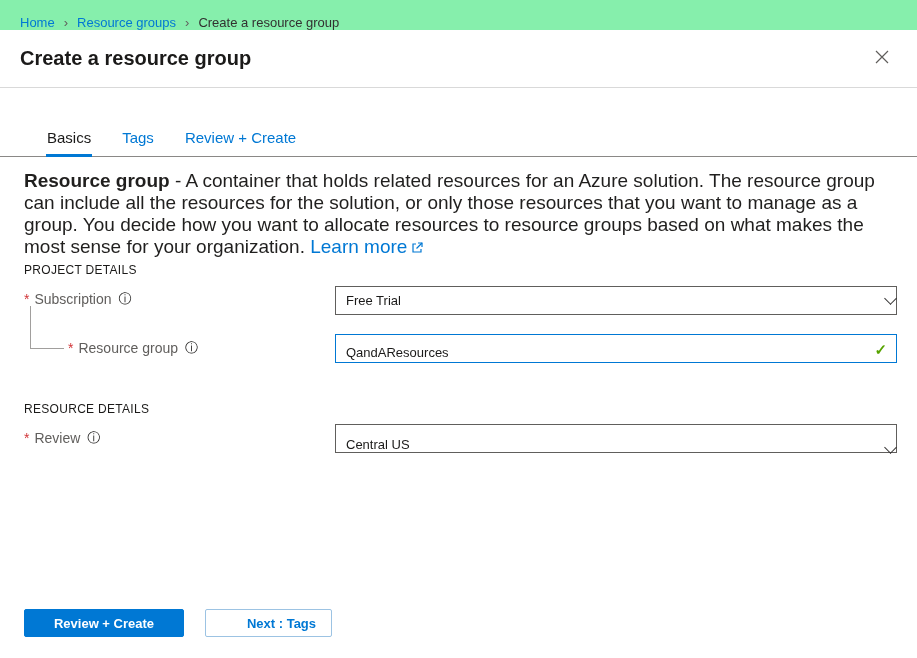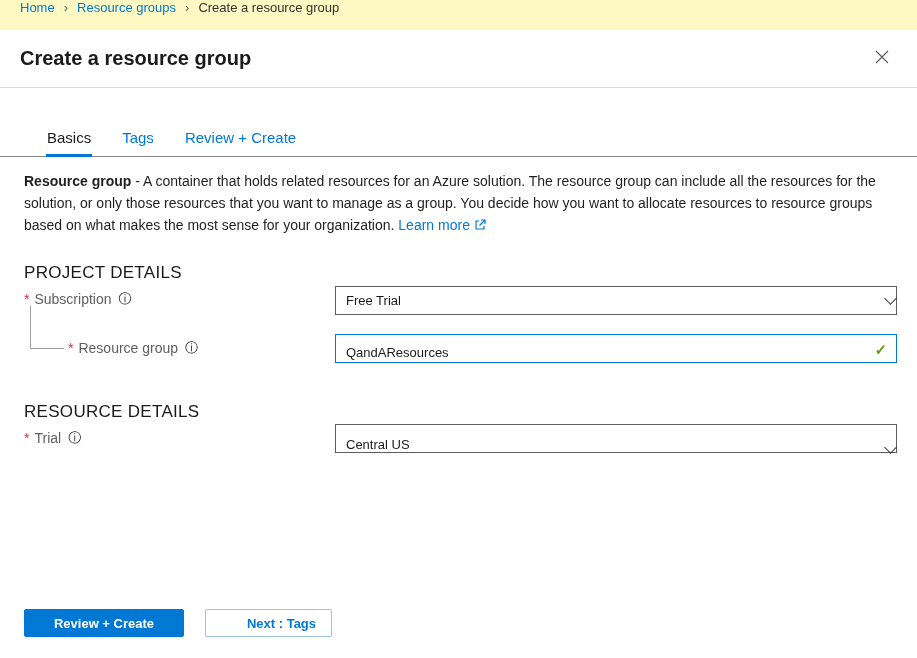--- a/index.html
+++ b/index.html
@@ -7,22 +7,22 @@
     width: 917px; height: 658px;
     position: relative;
     background: #ffffff;
     font-family: "Liberation Sans", sans-serif;
     color: #323130;
     overflow: hidden;
   }
 
   
   .breadcrumb {
-    height: 30px; background: #fef9c3;
-    display: flex; align-items: flex-start;
+    height: 30px; background: #86efac;
+    display: flex; align-items: flex-end;
     padding: 0 20px; font-size: 13px;
   }
   .breadcrumb .link { color: #0078d4; cursor: pointer; }
   .breadcrumb .sep { color: #605e5c; margin: 0 9px; font-size: 13px; }
   .breadcrumb .current { color: #323130; }
 
   
   .titlebar {
     height: 57px; border-bottom: 1px solid #d9d9d9;
     display: flex; align-items: center; justify-content: space-between;
@@ -48,30 +48,30 @@
   }
   .tab.active { color: #1b1a19; }
   .tab.active::after {
     content: ""; position: absolute; left: 0; right: 0; bottom: -1px;
     height: 3px; background: #0078d4;
   }
 
   
   .description {
     position: absolute; left: 24px; top: 170px; width: 868px;
-    font-size: 14px; line-height: 22px; color: #201f1e;
+    font-size: 19px; line-height: 22px; color: #201f1e;
   }
   .description .lead { font-weight: 700; }
   .learn-more { color: #0078d4; cursor: pointer; white-space: nowrap; }
   .ext-icon { display: inline-block; vertical-align: -1px; margin-left: 4px; }
 
   
   .section-heading {
     position: absolute; left: 24px;
-    font-size: 17px; color: #1b1a19; letter-spacing: 0.3px;
+    font-size: 12px; color: #1b1a19; letter-spacing: 0.3px;
   }
 
   
   .field-label {
     position: absolute; font-size: 14px; color: #605e5c;
     display: flex; align-items: center; white-space: nowrap;
   }
   .req { color: #d13438; margin-right: 5px; font-size: 14px; }
   .info { color: #1b1a19; margin-left: 7px; font-size: 13px; cursor: pointer; }
 
@@ -178,21 +178,21 @@
 </div>
 <div class="input-wrap" style="left:335px; top:334px;">
   <input class="text-input" type="text" value="QandAResources" style="">
   <span class="valid-check">✓</span>
 </div>
 
 <div class="section-heading" style="top:402px;">RESOURCE DETAILS</div>
 
 <div class="field-label" style="left:24px; top:429px;">
   <span class="req">*</span>
-  <span>Trial</span>
+  <span>Review</span>
   <span class="info">ⓘ</span>
 </div>
 <div class="select" style="left:335px; top:424px;align-items:flex-end;">
   <span>Central US</span>
   <span class="chevron"></span>
 </div>
 
 <div class="footer">
   <button class="btn primary">Review + Create</button>
   <button class="btn secondary">Next : Tags</button>

